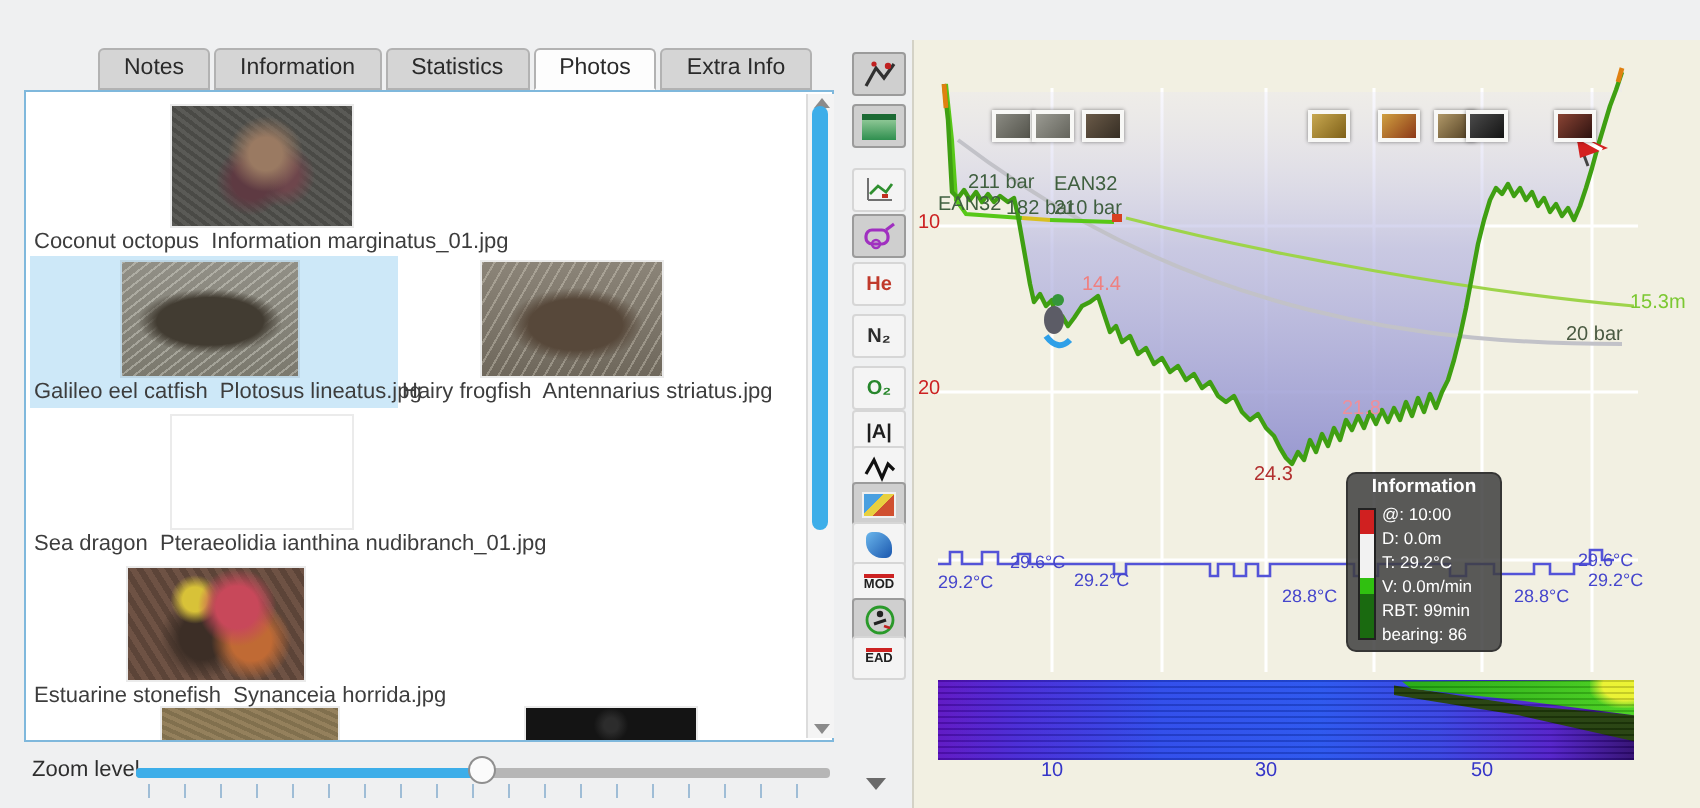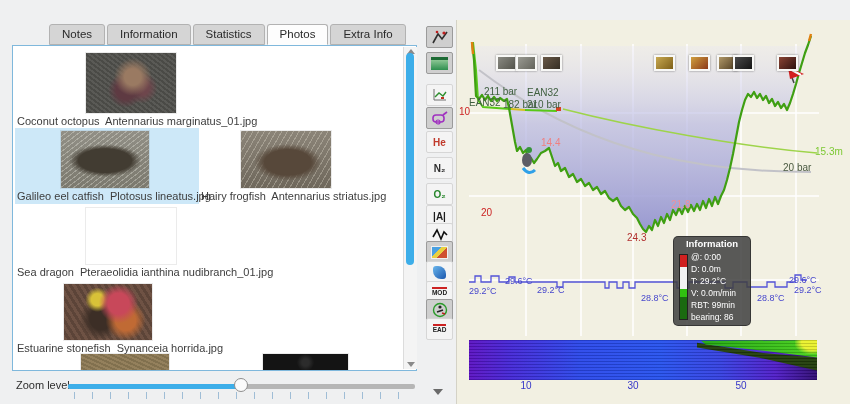--- a/index.html
+++ b/index.html
@@ -83,21 +83,21 @@
     <span class="tab">Information</span>
     <span class="tab">Statistics</span>
     <span class="tab active">Photos</span>
     <span class="tab">Extra Info</span>
   </div>
 
   <div id="photo-list">
 
     <div>
       <div class="thumb t-octopus" style="left:73px;top:7px;width:90px;height:60px;"></div>
-      <div class="caption" style="left:4px;top:69px;">Coconut octopus  Antennarius marginatus_01.jpg</div>
+      <div class="caption" style="left:4px;top:69px;">Coconut octopus  Information marginatus_01.jpg</div>
     </div>
 
     <div>
       <div class="hl" style="left:2px;top:82px;width:184px;height:76px;"></div>
       <div class="thumb t-catfish" style="left:48px;top:85px;width:88px;height:57px;"></div>
       <div class="caption" style="left:4px;top:144px;">Galileo eel catfish  Plotosus lineatus.jpg</div>
     </div>
 
     <div>
       <div class="thumb t-frogfish" style="left:228px;top:85px;width:90px;height:57px;"></div>
@@ -247,21 +247,21 @@
     <div class="mini-thumb mp1" style="left:39px;top:35px;"></div>
     <div class="mini-thumb mp2" style="left:59px;top:35px;"></div>
     <div class="mini-thumb mp3" style="left:84px;top:35px;"></div>
     <div class="mini-thumb mp4" style="left:197px;top:35px;"></div>
     <div class="mini-thumb mp5" style="left:232px;top:35px;"></div>
     <div class="mini-thumb mp6" style="left:260px;top:35px;"></div>
     <div class="mini-thumb mp7" style="left:276px;top:35px;"></div>
     <div class="mini-thumb mp8" style="left:320px;top:35px;"></div>
 
     <div class="ptext depth-axis" style="left:2px;top:86px;">10</div>
-    <div class="ptext depth-axis" style="left:2px;top:187px;margin-left:22px;">20</div>
+    <div class="ptext depth-axis" style="left:2px;top:169px;">20</div>
 
     <div class="ptext press-label" style="left:12px;top:66px;margin-left:15px;">211 bar</div>
     <div class="ptext press-label" style="left:12px;top:77px;">EAN32</div>
     <div class="ptext press-label" style="left:34px;top:79px;padding-left:12px;">182 bar</div>
     <div class="ptext press-label" style="left:70px;top:67px;">EAN32</div>
     <div class="ptext press-label" style="left:70px;top:79px;">210 bar</div>
     <div class="ptext press-label" style="left:326px;top:142px;color:#4a5a42;">20 bar</div>
     <div class="ptext" style="left:358px;top:126px;font-size:10px;color:#7cc832;">15.3m</div>
 
     <div class="ptext marker" style="left:84px;top:117px;color:#ef8080;">14.4</div>
@@ -278,21 +278,21 @@
 
     <div id="info-box">
       <div class="title">Information</div>
       <div id="info-cbar">
         <div style="height:12px;background:#d02020;"></div>
         <div style="height:22px;background:#f2f2f2;"></div>
         <div style="height:8px;background:#30c010;"></div>
         <div style="height:22px;background:#1a6a10;"></div>
       </div>
       <div class="rows">
-        <div>@: 0:00</div>
+        <div>@: 10:00</div>
         <div>D: 0.0m</div>
         <div>T: 29.2°C</div>
         <div>V: 0.0m/min</div>
         <div>RBT: 99min</div>
         <div>bearing: 86</div>
       </div>
     </div>
 
     <div id="heatmap">
       <div class="hm-dark"></div>

